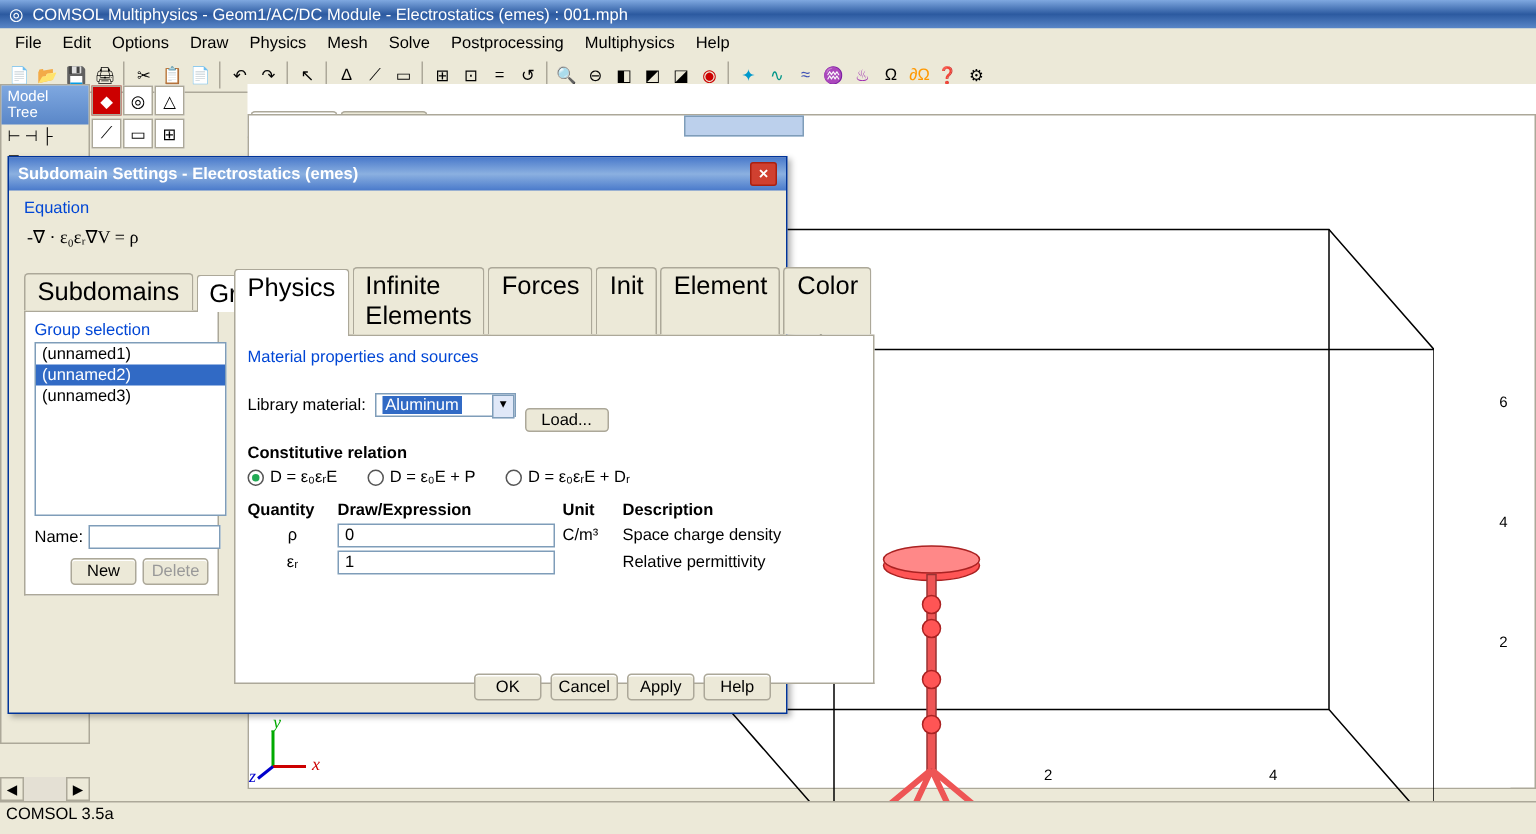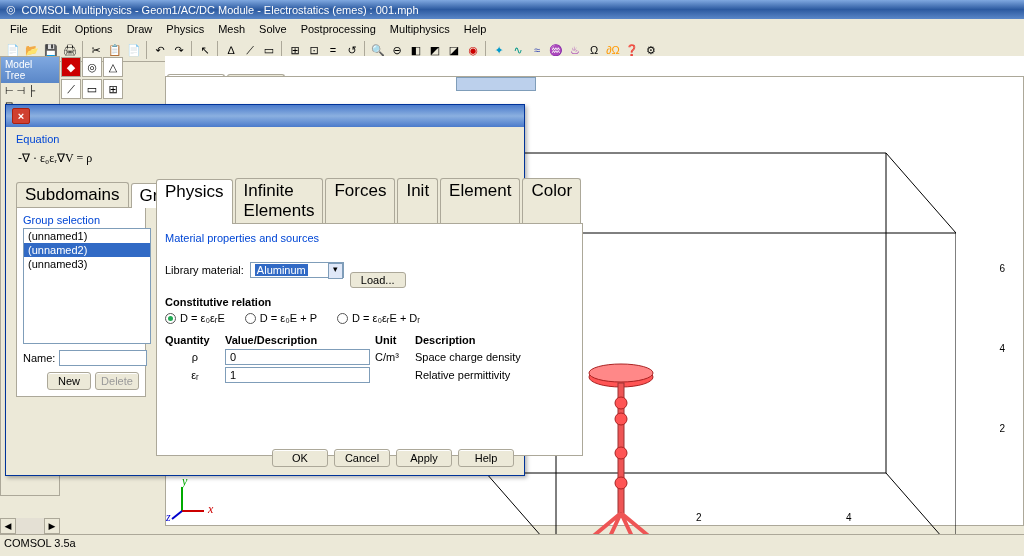--- a/index.html
+++ b/index.html
@@ -42,21 +42,21 @@
     .lib-btn { background:#e0e8f8; border:1px solid #7f9db9; width:15px; height:16px; position:absolute; right:0; top:0; text-align:center; font-size:9px; }
     .load-btn { border:1px solid #aca899; background:#ece9d8; padding:1px 10px; border-radius:3px; cursor:pointer;margin-top:20px; }
     .radio-row { display:flex; gap:20px; margin:4px 0 8px; align-items:center; }
     .radio { display:flex; align-items:center; gap:4px; }
     .radio-dot { width:11px; height:11px; border:1px solid #555; border-radius:50%; display:flex; align-items:center; justify-content:center; }
     .radio-dot.on::after { content:''; width:5px; height:5px; background:#2a5; border-radius:50%; }
     .tbl-head { display:grid; grid-template-columns: 60px 150px 40px 110px; font-weight:bold; padding:2px 0; }
     .tbl-row { display:grid; grid-template-columns: 60px 150px 40px 110px; align-items:center; padding:1px 0; }
     .inp { border:1px solid #7f9db9; background:#fff; padding:1px 4px; width:145px; height:16px; }
     .dlg-buttons { position:absolute; bottom:8px; right:10px; display:flex; gap:6px; }
-    .dlg-btn { border:1px solid #aca899; background:#ece9d8; padding:2px 0; width:56px; text-align:center; border-radius:3px; cursor:pointer; box-shadow: 0 1px #fff inset; }
+    .dlg-btn { border:1px solid #aca899; background:#ece9d8; padding:2px 0; width:45px; text-align:center; border-radius:3px; cursor:pointer; box-shadow: 0 1px #fff inset; }
     .name-row { display:flex; align-items:center; gap:4px; margin-top:6px; }
     .name-inp { border:1px solid #7f9db9; background:#fff; width:88px; height:16px; }
     .new-del-row { display:flex; gap:4px; margin-top:6px;padding-left:24px; }
     .status { position:absolute; bottom:0; left:0; right:0; height:22px; background:#ece9d8; border-top:1px solid #aca899; padding:2px 4px; font-size:11px; }
     .scroll-back { position:absolute; left:0; bottom:22px; width:60px; height:16px; display:flex; }
     .scroll-btn2 { width:16px; height:16px; border:1px solid #aca899; background:#ece9d8; text-align:center; line-height:14px; font-size:9px; }
     .side-tools { position:absolute; left:60px; top:56px; width:105px; display:flex; flex-direction:column; }
     .side-tools-row { display:flex; gap:1px; padding:1px; }
     .side-item { width:20px; height:20px; border:1px solid #aca899; background:#fff; display:flex; align-items:center; justify-content:center; cursor:pointer; }
     .tree-row { padding:2px 4px; font-size:10px; }
@@ -193,20 +193,21 @@
       <line x1="12" y1="30" x2="2" y2="38" stroke="#00c" stroke-width="2"></line>
     </svg>
     <span class="axis-letter" style="position:absolute; left:16px; bottom:36px; color:#0a0">y</span>
     <span class="axis-letter" style="position:absolute; left:42px; bottom:8px; color:#c00">x</span>
     <span class="axis-letter" style="position:absolute; left:0px; bottom:0px; color:#00c">z</span>
   </div>
 </div>
 
 <div class="dialog">
   <div class="dialog-title">
+    <span>Subdomain Settings - Electrostatics (emes)</span>
     <div class="dialog-close">×</div>
   </div>
   <div class="dialog-body">
     <div class="eq-label">Equation</div>
     <div class="eq-text">-∇ · ε₀εᵣ∇V = ρ</div>
 
     <div class="dlg-cols">
 
       <div class="group-panel">
         <div class="dlg-tabs">
@@ -260,21 +261,21 @@
                 <div class="radio-dot"></div>
                 <span>D = ε₀E + P</span>
               </div>
             <div class="radio">
                 <div class="radio-dot"></div>
                 <span>D = ε₀εᵣE + Dᵣ</span>
               </div>
           </div>
           <div class="tbl-head">
             <span>Quantity</span>
-            <span>Value/Description</span>
+            <span>Draw/Expression</span>
             <span>Unit</span>
             <span>Description</span>
           </div>
           <div class="tbl-row">
             <span style="text-align:center">ρ</span>
             <input class="inp" value="0" style="">
             <span>C/m³</span>
             <span>Space charge density</span>
           </div>
           <div class="tbl-row">

